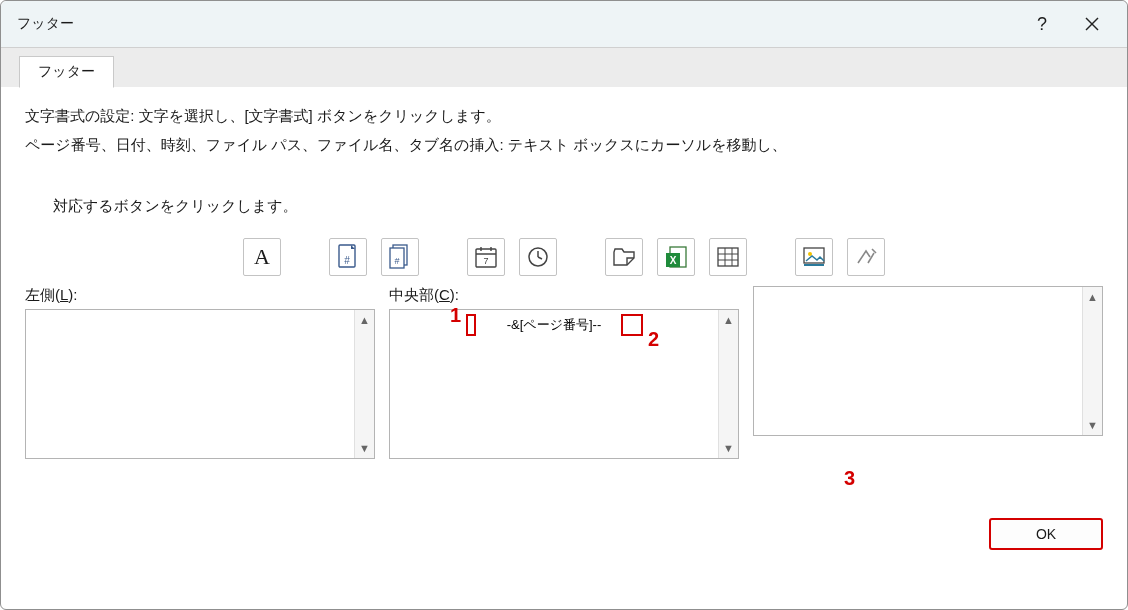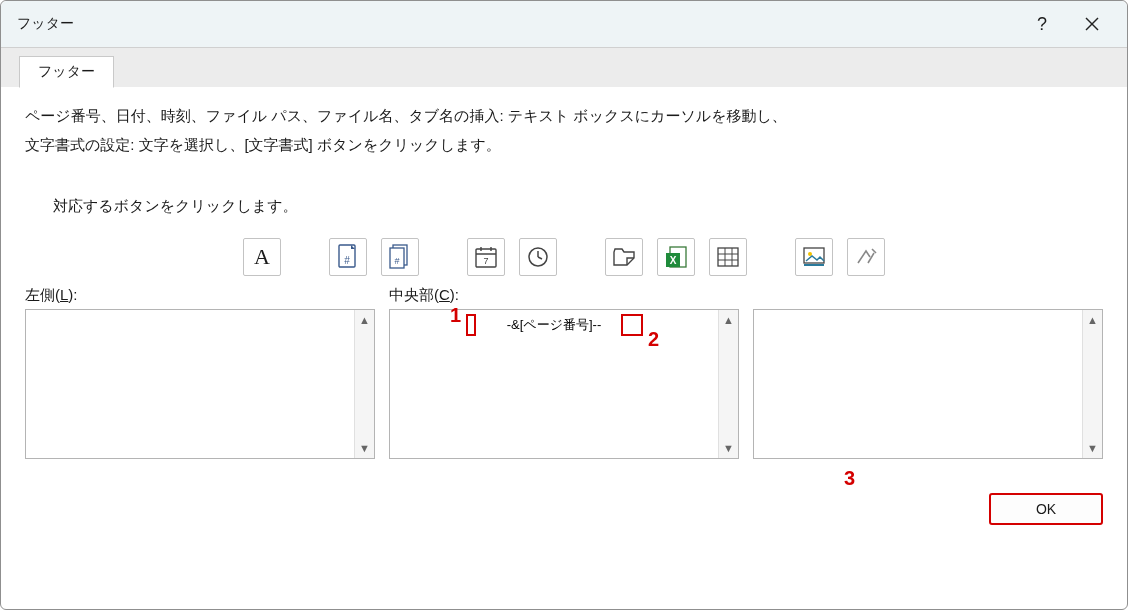--- a/index.html
+++ b/index.html
@@ -40,21 +40,21 @@
   .toolbar-row{
     display:flex; gap:14px; justify-content:center; margin:18px 0 10px 0;
   }
   .tbtn{
     width:38px; height:38px; border:1px solid #c3c3c3; background:#fff;
     display:flex; align-items:center; justify-content:center; border-radius:2px;
   }
   .gap-wide{width:20px;}
   svg{display:block;}
   .panes{
-    display:flex; gap:14px; margin-top:6px;align-items:flex-end;
+    display:flex; gap:14px; margin-top:6px;
   }
   .pane{ flex:1; display:flex; flex-direction:column; }
   .pane-label{ font-size:15px; margin-bottom:4px; }
   .pane-label .ul{text-decoration:underline;}
   .pane-box{
     border:1px solid #b4b4b4; height:150px; position:relative; background:#fff; display:flex;
   }
   .pane-text{
     flex:1; border:none; resize:none; font-size:13px; font-family:inherit; padding:6px 6px;
     outline:none; text-align:left;
@@ -63,21 +63,21 @@
   .pane-scroll{
     width:20px; border-left:1px solid #e0e0e0; display:flex; flex-direction:column; justify-content:space-between;
     background:#f5f5f5;
   }
   .pane-scroll .arrow{height:20px;display:flex;align-items:center;justify-content:center;font-size:11px;color:#666;}
   .buttons-row{
     display:flex; justify-content:flex-end; gap:16px; padding:16px 24px 0 24px;
   }
   .btn{
     width:114px; height:32px; border:1px solid #b7b7b7; background:#fdfdfd;
-    display:flex; align-items:center; justify-content:center; font-size:14px; border-radius:3px;
+    display:flex; align-items:center; justify-content:center; font-size:14px; border-radius:3px;margin-top:25px;
   }
   .ann{ position:absolute; border:2px solid #d40000; }
   .ann-label{ position:absolute; color:#d40000; font-weight:700; font-size:20px; font-family:Arial,sans-serif;}
   .rel{position:relative;}
 </style>
 </head>
 <body>
 
 <div class="titlebar">
   <span class="title">フッター</span>
@@ -93,22 +93,22 @@
 
 <div class="tabbar">
   <div class="tab">
     <span>フッター</span>
   </div>
 </div>
 
 <div class="content">
 
   <div class="instr">
+    <div>文字書式の設定: 文字を選択し、[文字書式] ボタンをクリックします。</div>
     <div>ページ番号、日付、時刻、ファイル パス、ファイル名、タブ名の挿入: テキスト ボックスにカーソルを移動し、</div>
-    <div>文字書式の設定: 文字を選択し、[文字書式] ボタンをクリックします。</div>
     <span class="indent">対応するボタンをクリックします。</span>
   </div>
 
   <div class="toolbar-row">
     <div class="tbtn">
       <span style="font-size:22px;font-family:'Times New Roman',serif;">A</span>
     </div>
     <div class="gap-wide"></div>
     <div class="tbtn">
       <svg width="22" height="26" viewBox="0 0 22 26">

